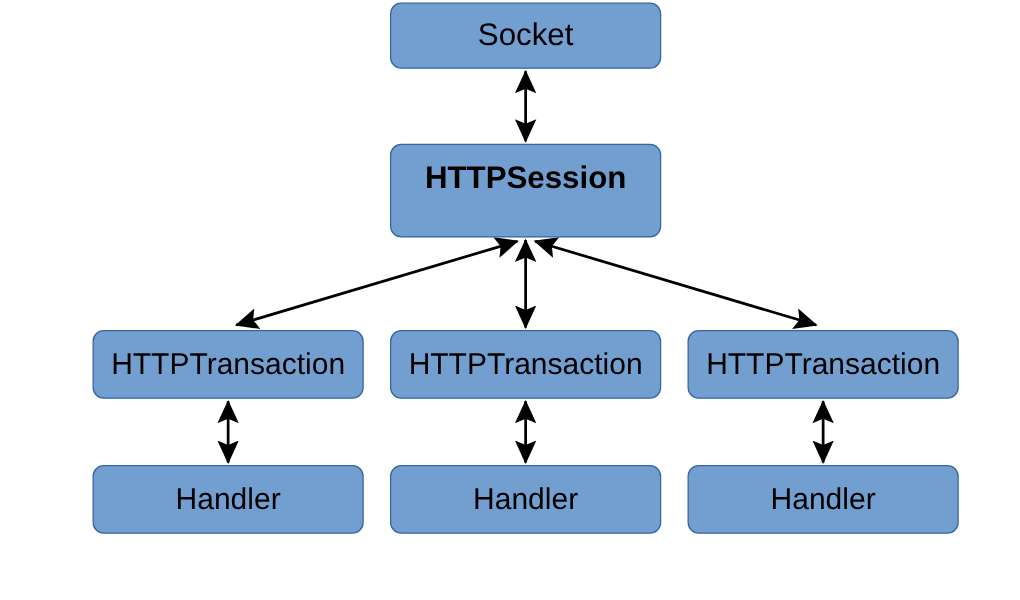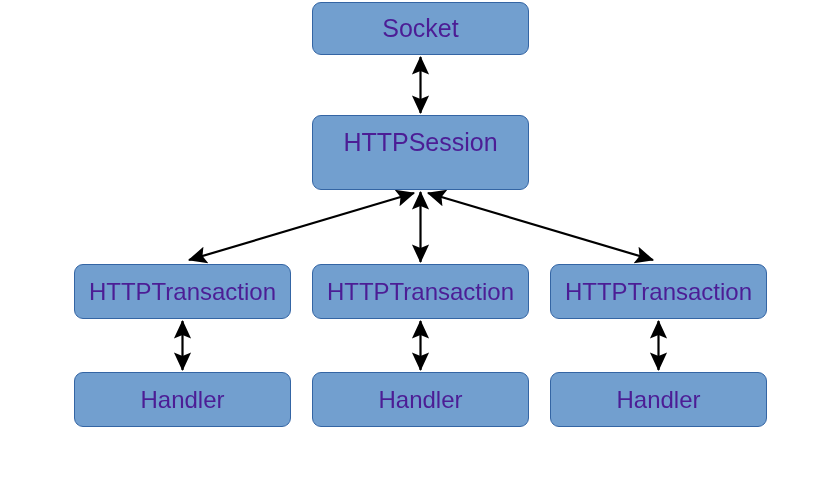--- a/index.html
+++ b/index.html
@@ -34,35 +34,36 @@
     border-radius: 9px;
     display: flex;
     align-items: center;
     justify-content: center;
     color: #000000;
     z-index: 2;
   }
   .node-label {
     font-size: 24px;
     line-height: 1;
-    color: #4c1d95;
+    color: #000000;
     white-space: nowrap;
   }
   .node-socket .node-label,
   .node-session .node-label {
     font-size: 25px;
   }
   .node-session {
     flex-direction: column;
     justify-content: flex-start;
     align-items: center;
     padding-top: 2px;
   }
   .node-session .node-label {
     margin-top: 12px;
+    font-weight: bold;
   }
   .codec-box {
     box-sizing: border-box;
     width: 155px;
     height: 27px;
     background: #9FD0F5;
     border: 1px solid #3465A4;
     display: flex;
     align-items: center;
     justify-content: center;

